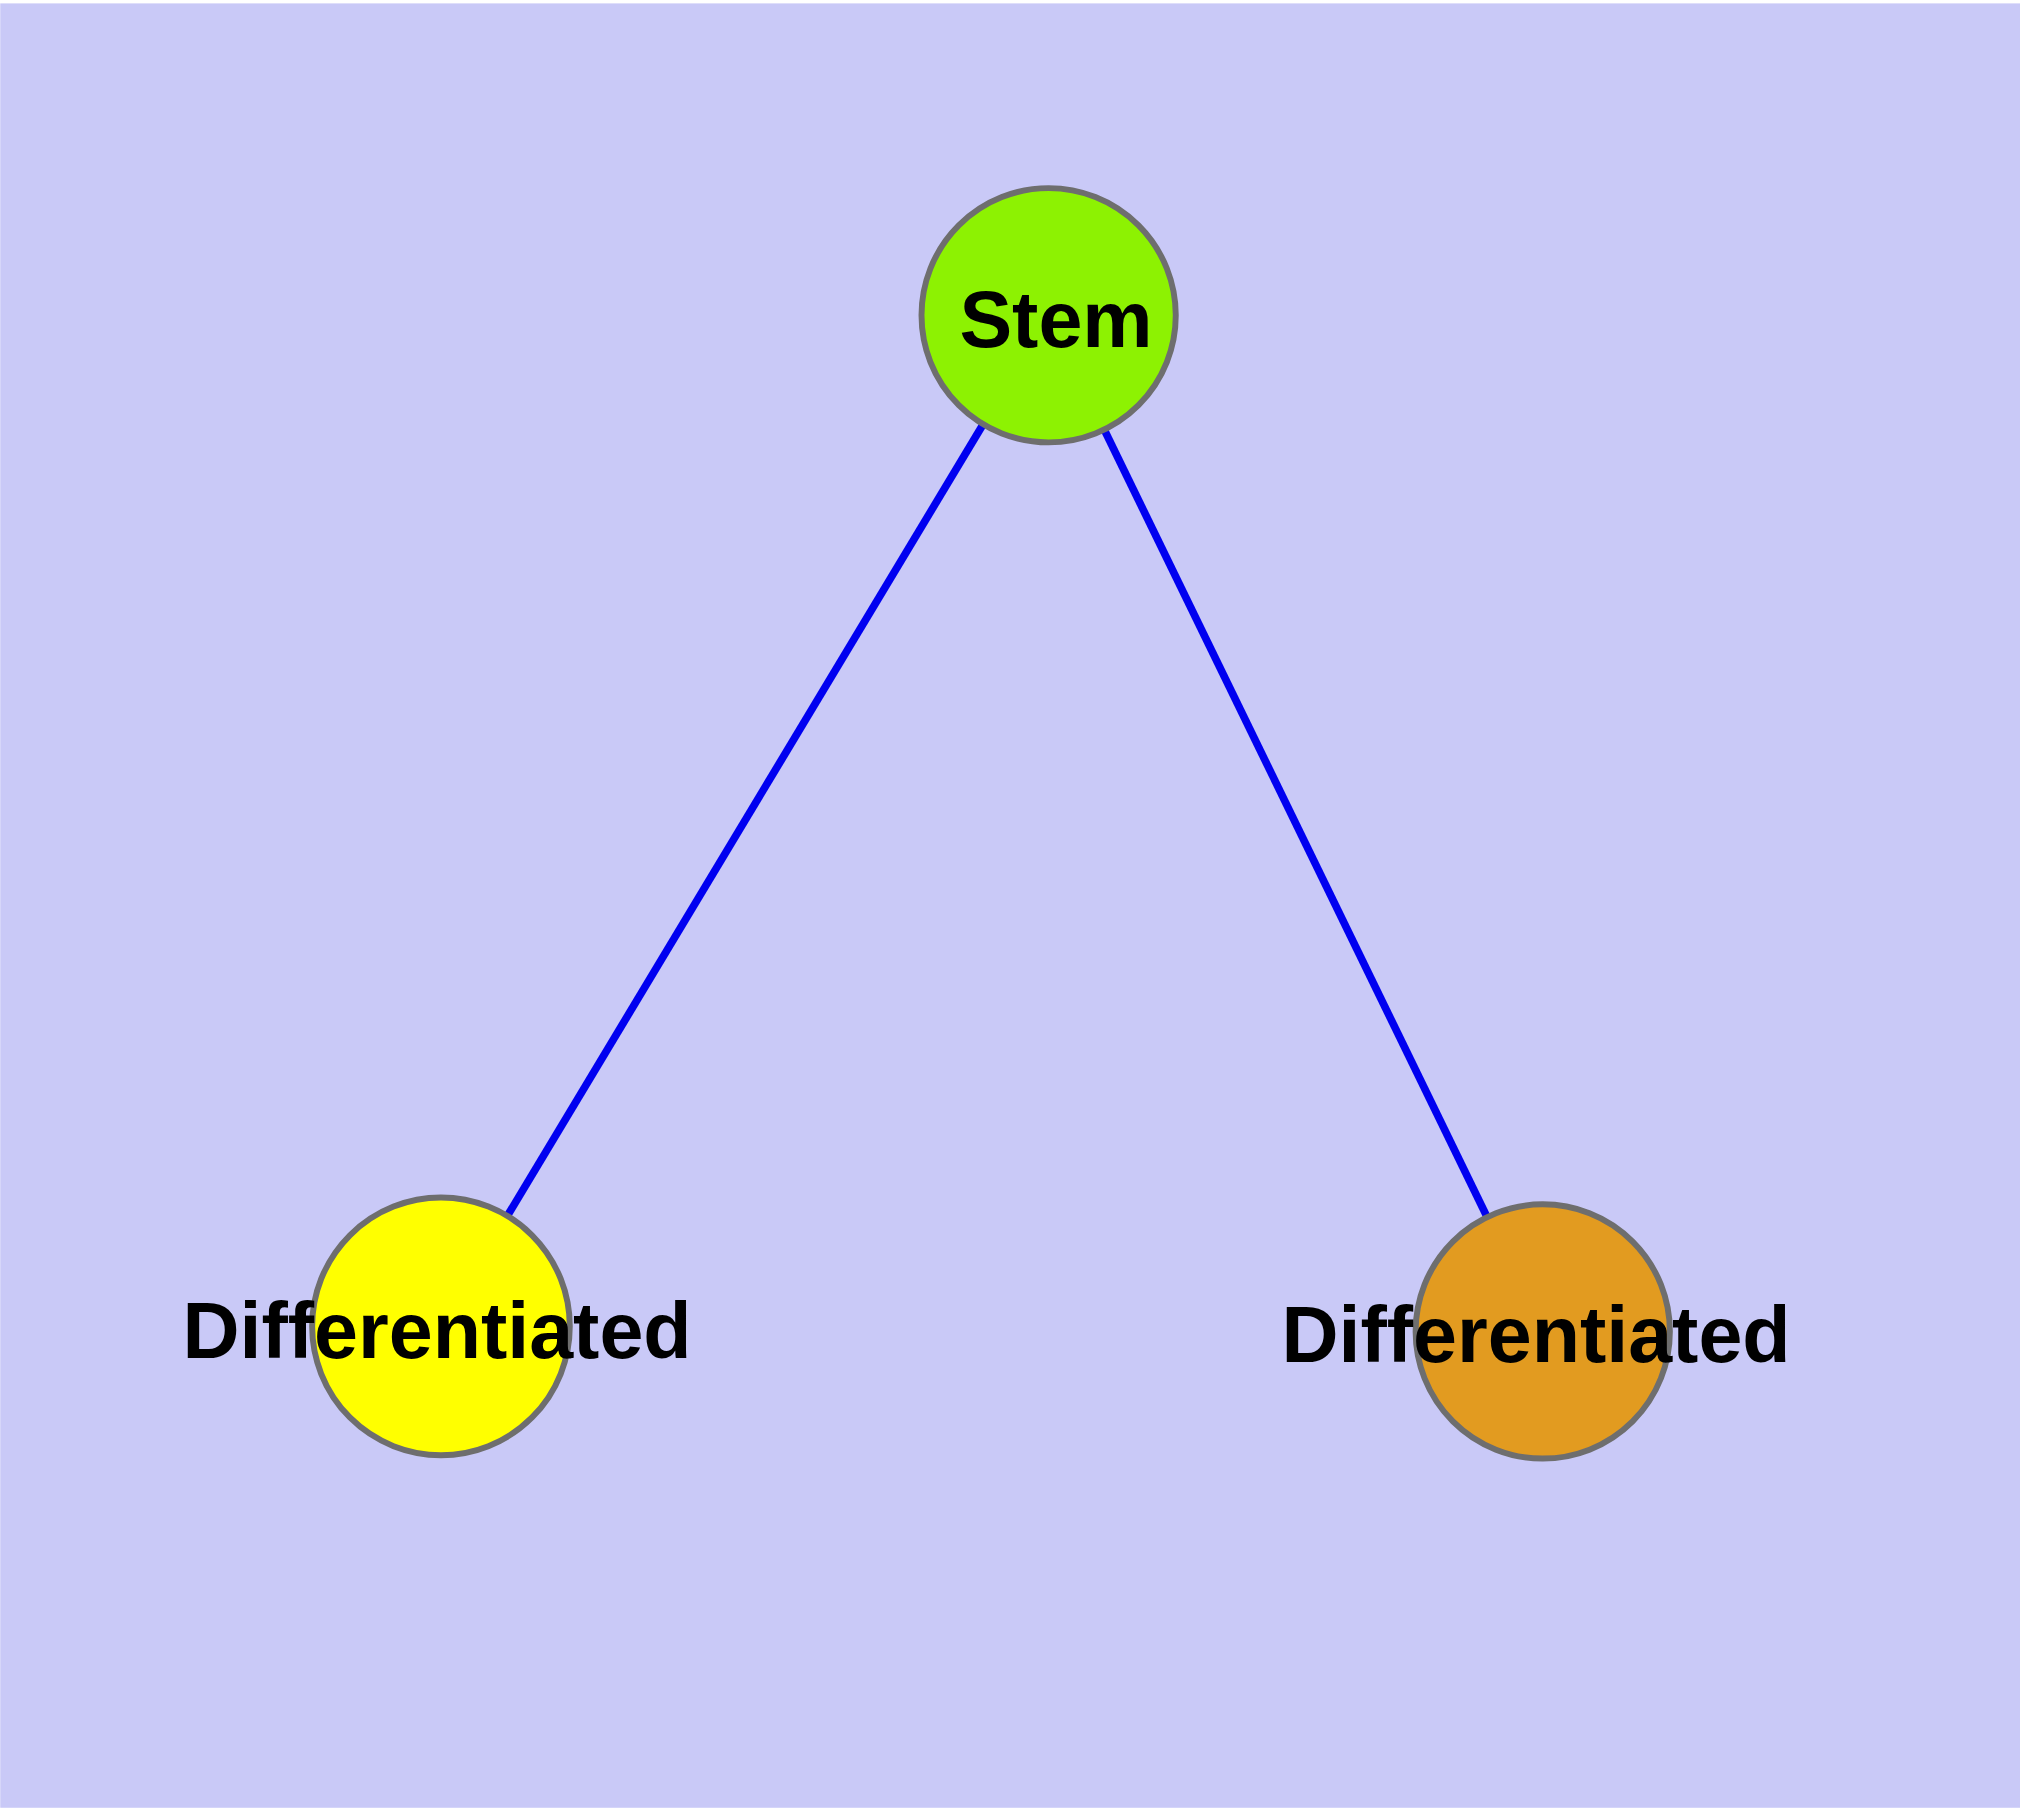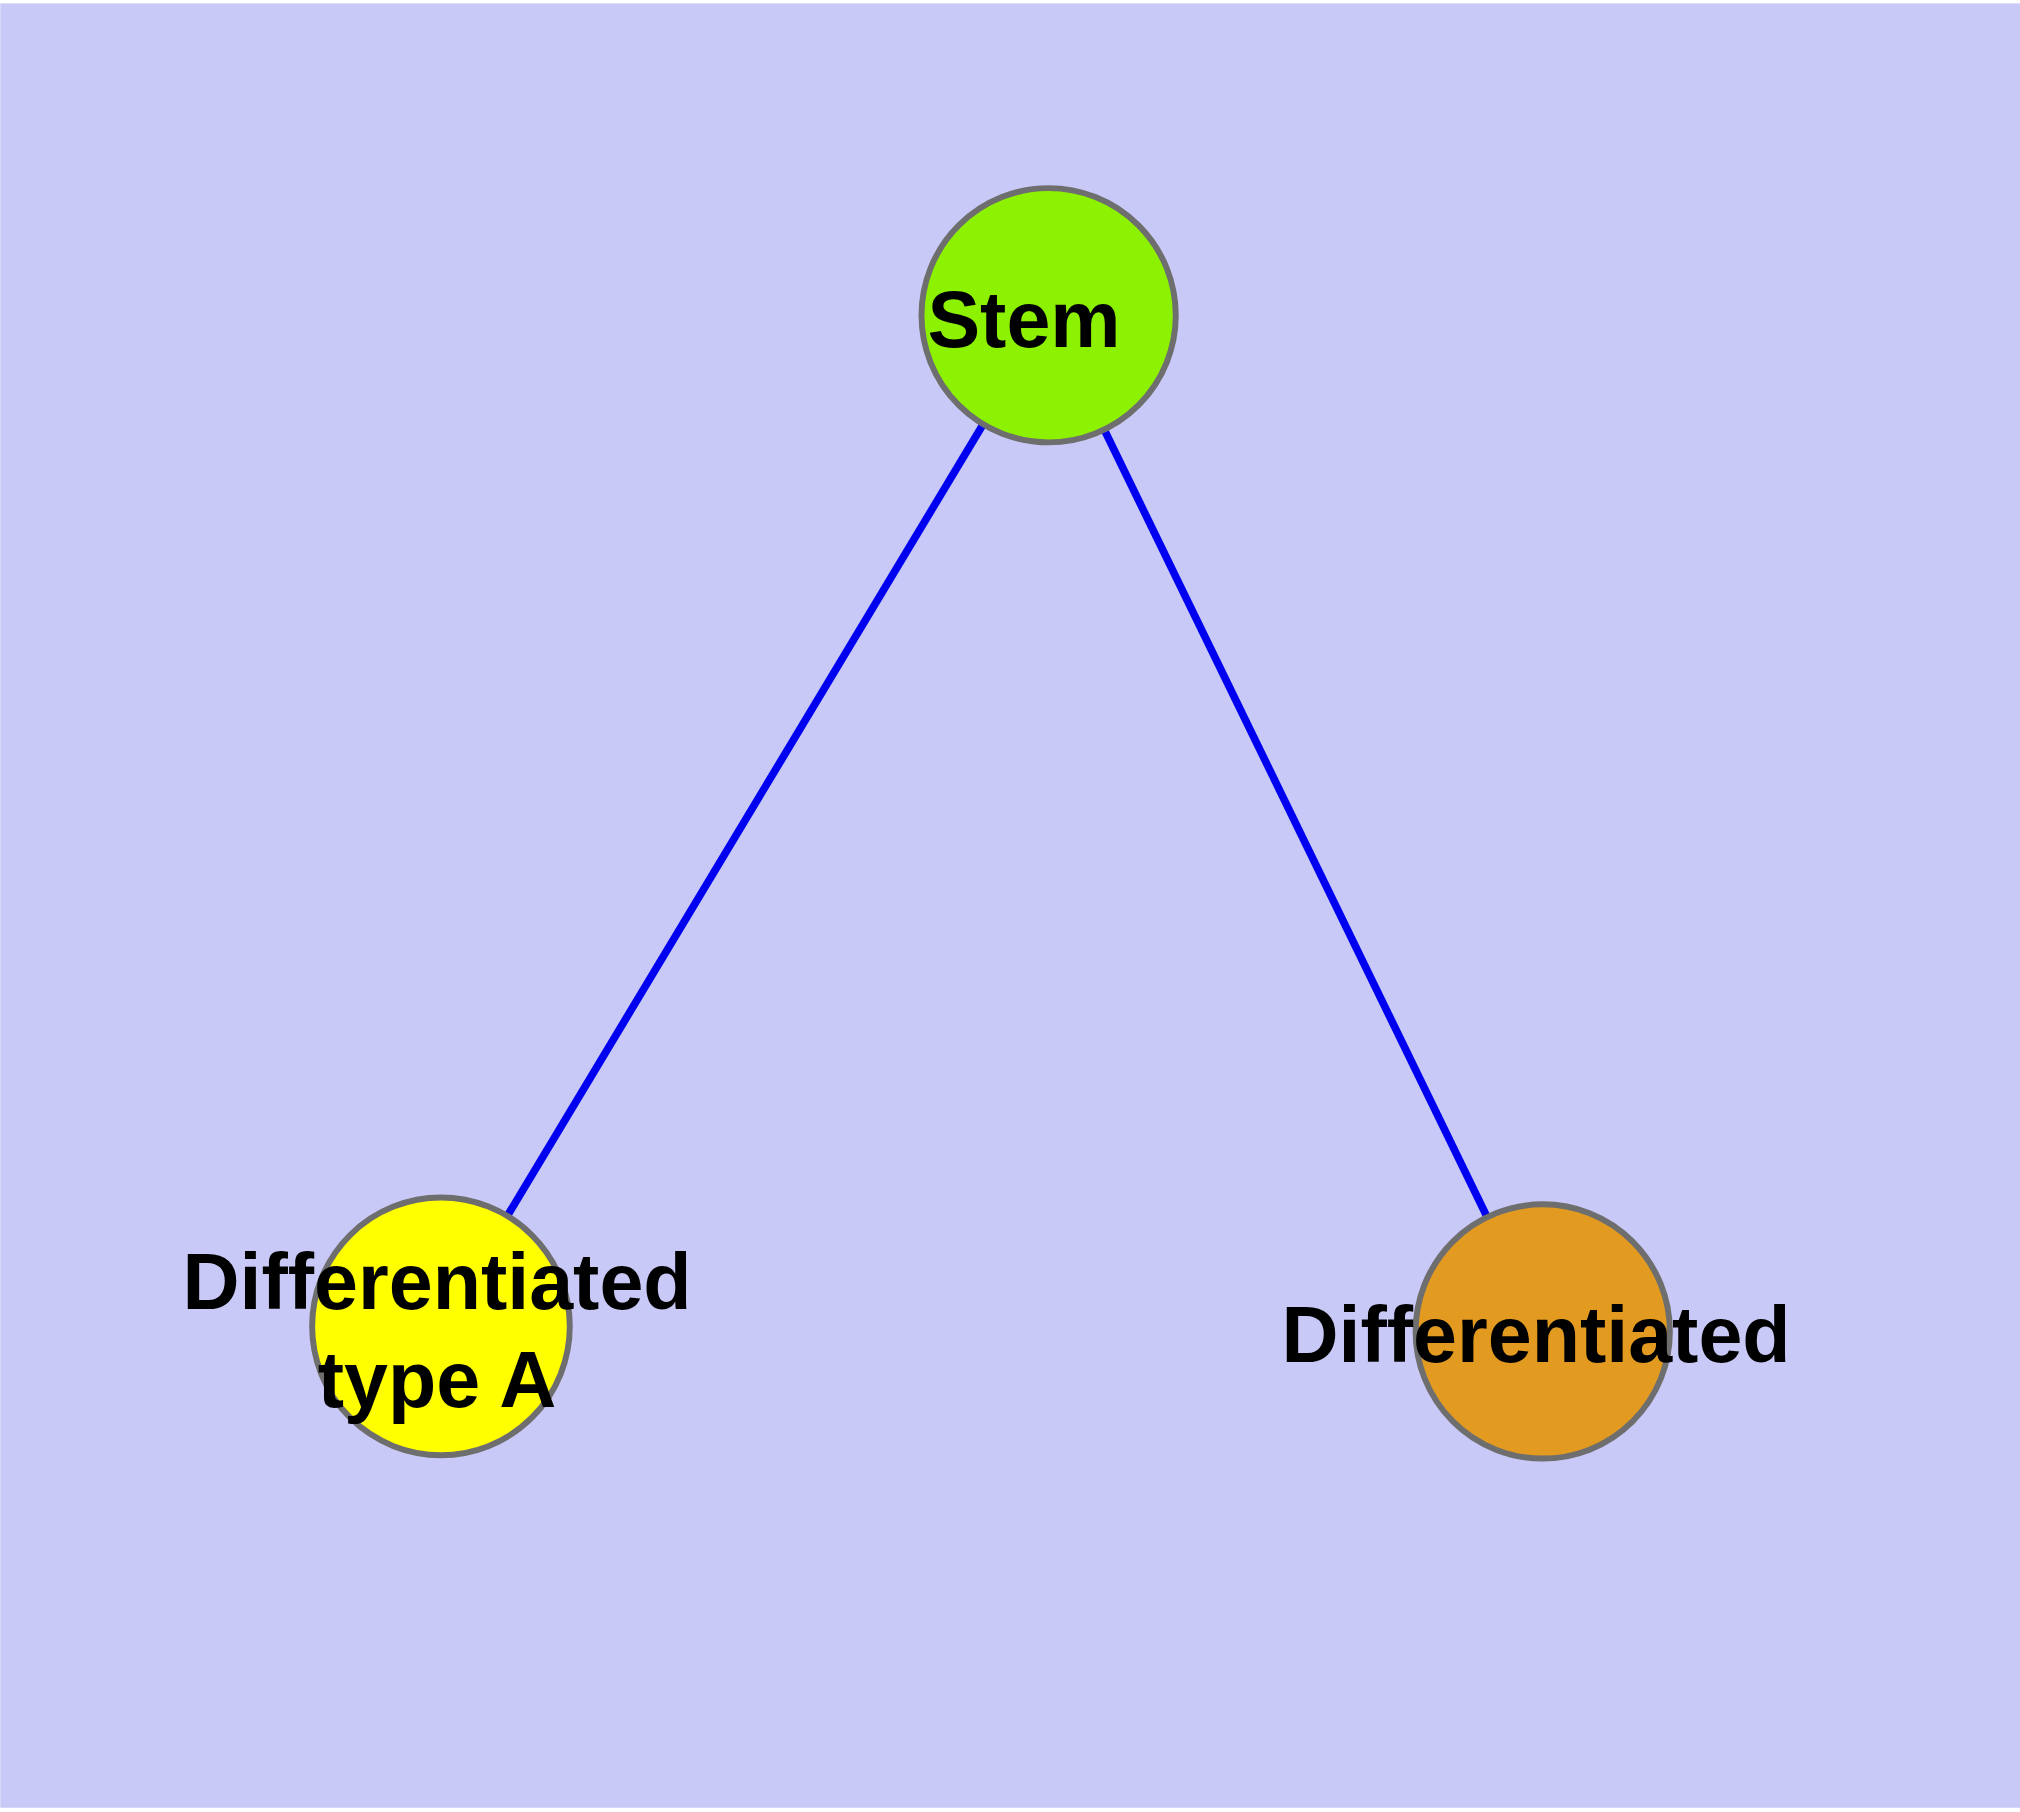--- a/index.html
+++ b/index.html
@@ -29,21 +29,21 @@
     transform: translate(-50%, -50%);
     text-align: center;
     color: #000000;
     font-weight: bold;
     font-size: 79px;
     line-height: 98px;
     white-space: nowrap;
     letter-spacing: 0px;
   }
   .node-label span { display: block; }
-  .label-stem   { left: 1024px; top: 320px; }
+  .label-stem   { left: 1056px; top: 320px; }
   .label-type-a { left: 437px;  top: 1331px; }
   .label-type-b { left: 1536px; top: 1335px; }
 </style>
 </head>
 <body>
 
 <div class="stage">
 
   <svg class="graph-svg" viewBox="0 0 2384 2138" xmlns="http://www.w3.org/2000/svg">
 
@@ -56,21 +56,20 @@
     <circle cx="520" cy="1565" r="152" stroke-width="7" fill="#ffff00" stroke="#6e6e6e"></circle>
     <circle cx="1820" cy="1571" r="150" stroke-width="7" fill="#e29b20" stroke="#6e6e6e"></circle>
   </svg>
 
   <div class="node-label label-stem">
     <span>Stem</span>
   </div>
 
   <div class="node-label label-type-a">
     <span>Differentiated</span>
-    <span>type A</span>
   </div>
 
   <div class="node-label label-type-b">
     <span>Differentiated</span>
   </div>
 
 </div>
 
 
 </body></html>

